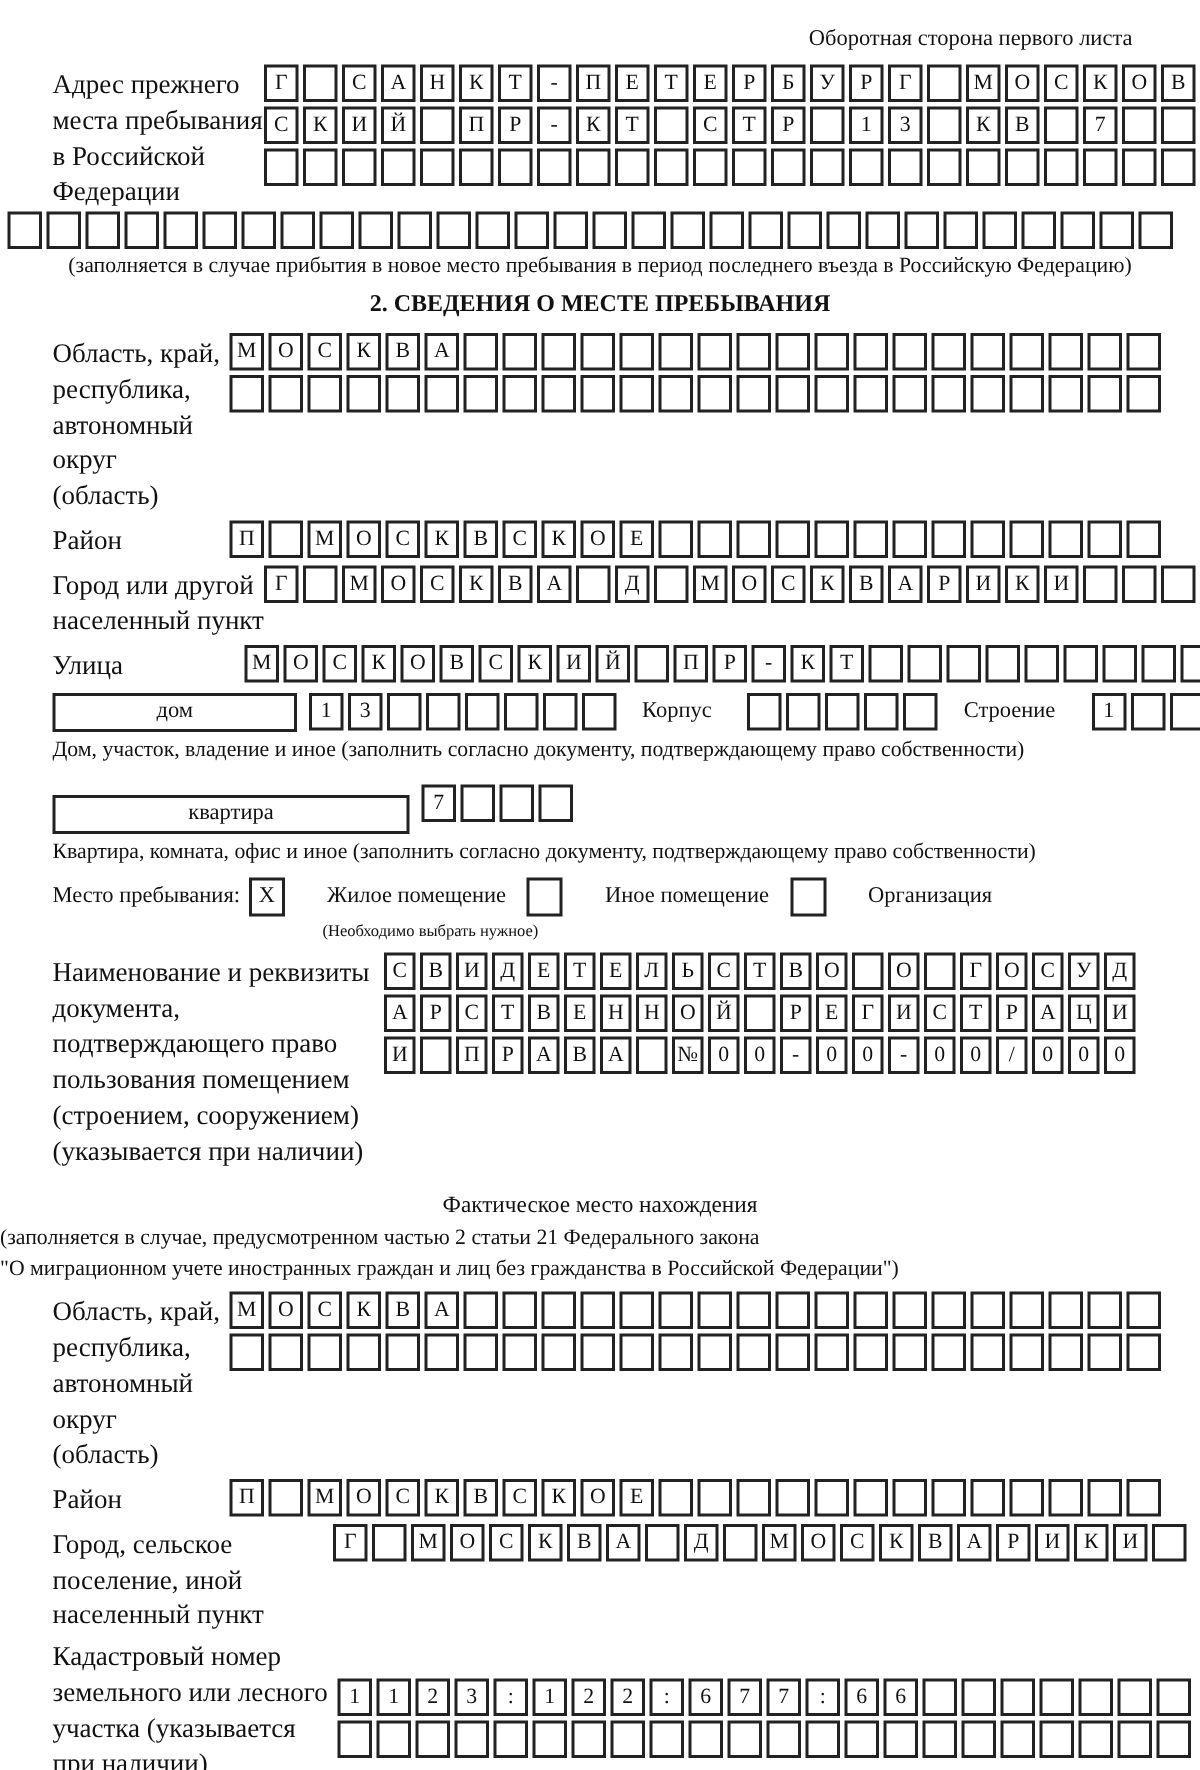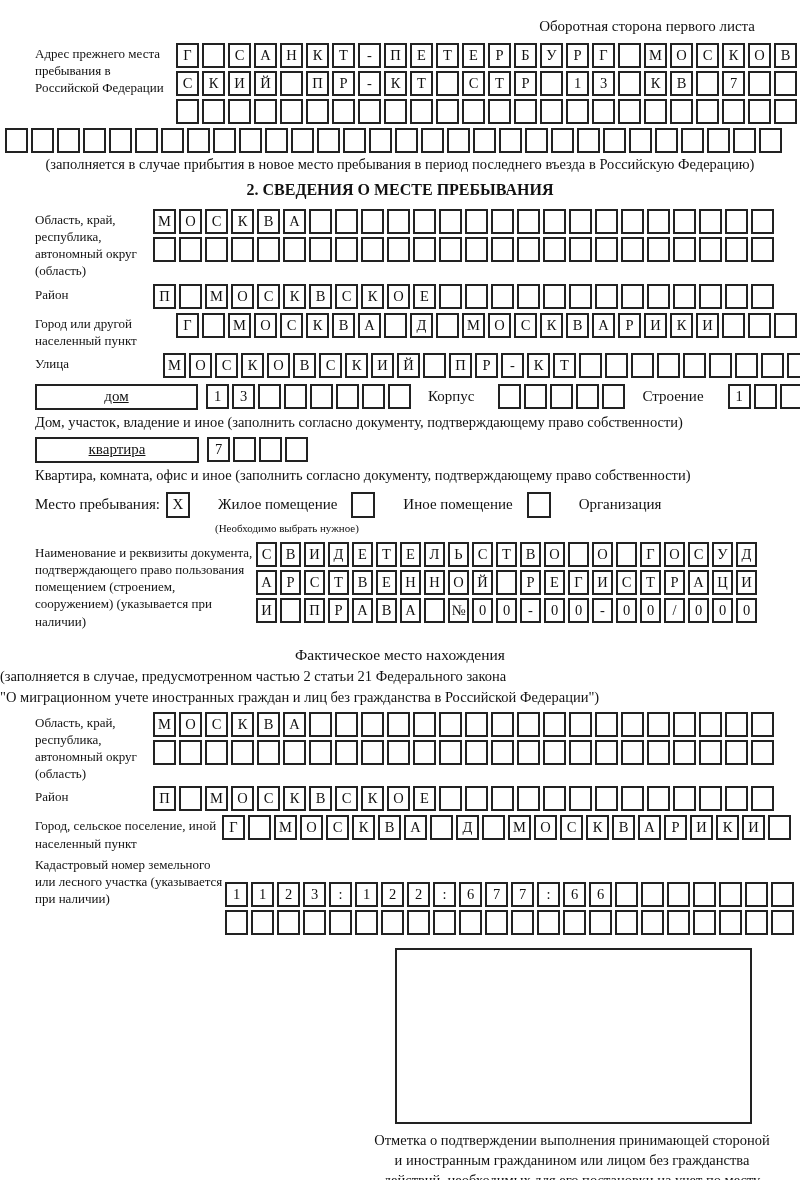--- a/index.html
+++ b/index.html
@@ -3,43 +3,43 @@
 <meta charset="utf-8">
 <style>
   * { margin:0; padding:0; box-sizing:border-box; }
   html,body { background:#ffffff; }
   body { width:800px; height:1180px; font-family:"Liberation Serif","DejaVu Serif",serif; color:#111; }
   .page { position:relative; width:800px; height:1180px; overflow:hidden; }
 
   .corner { text-align:right; padding:18px 45px 0 0; font-size:15px; }
 
   .blk { display:flex; align-items:flex-start; margin-left:35px; }
-  .label { font-size:13px; line-height:1.32; flex:none; padding-top:2px; }
+  .label { font-size:18px; line-height:1.32; flex:none; padding-top:2px; }
   .w140 { width:141px; }
   .w118 { width:118px; }
   .w137 { width:141px; }
   .w128 { width:128px; }
   .w187 { width:187px; }
   .w185 { width:190px; padding-top:0; }
 
   .cell-row { display:flex; }
   .cells-col .cell-row { margin-bottom:3px; }
   .cell { flex:none; width:23px; height:25px; border:2px solid #222; margin-right:3px;
           display:flex; align-items:center; justify-content:center; font-size:14.5px; }
   .sm .cell { width:21px; }
 
   .fullwidth { margin-left:5px; margin-top:1px; }
 
   .caption { font-size:14.5px; text-align:center; margin-top:3px; }
   .section-title { font-size:16px; font-weight:bold; text-align:center; margin:8px 0 10px 0; }
 
   .house-row { display:flex; align-items:center; margin:6px 0 0 35px; }
-  .wide-box { border:2px solid #222; height:26px; display:flex; align-items:center; justify-content:center; font-size:15px; flex:none;text-decoration:underline; }
+  .wide-box { border:2px solid #222; height:26px; display:flex; align-items:center; justify-content:center; font-size:15px; flex:none; }
   .dom-box { width:163px; margin-right:8px; }
-  .kv-box  { width:164px; margin-right:8px; }
+  .kv-box  { width:238px; margin-right:8px;margin-top:15px; }
   .inline-label { font-size:15px; padding:0 24px 0 14px; }
   .left-caption { font-size:14.5px; margin:4px 0 6px 35px; text-align:left; }
 
   .stay-row { display:flex; align-items:center; margin:8px 0 0 35px; font-size:15px; }
   .checkbox { flex:none; width:24px; height:26px; border:2px solid #222; display:flex; align-items:center; justify-content:center; font-size:15px; }
   .stay-row .opt-label { padding:0 14px 0 28px; }
   .stay-note { font-size:11px; margin:4px 0 6px 215px; }
 
   .doc-blk { margin-top:8px; }
   .doc-blk .label { width:221px; }

